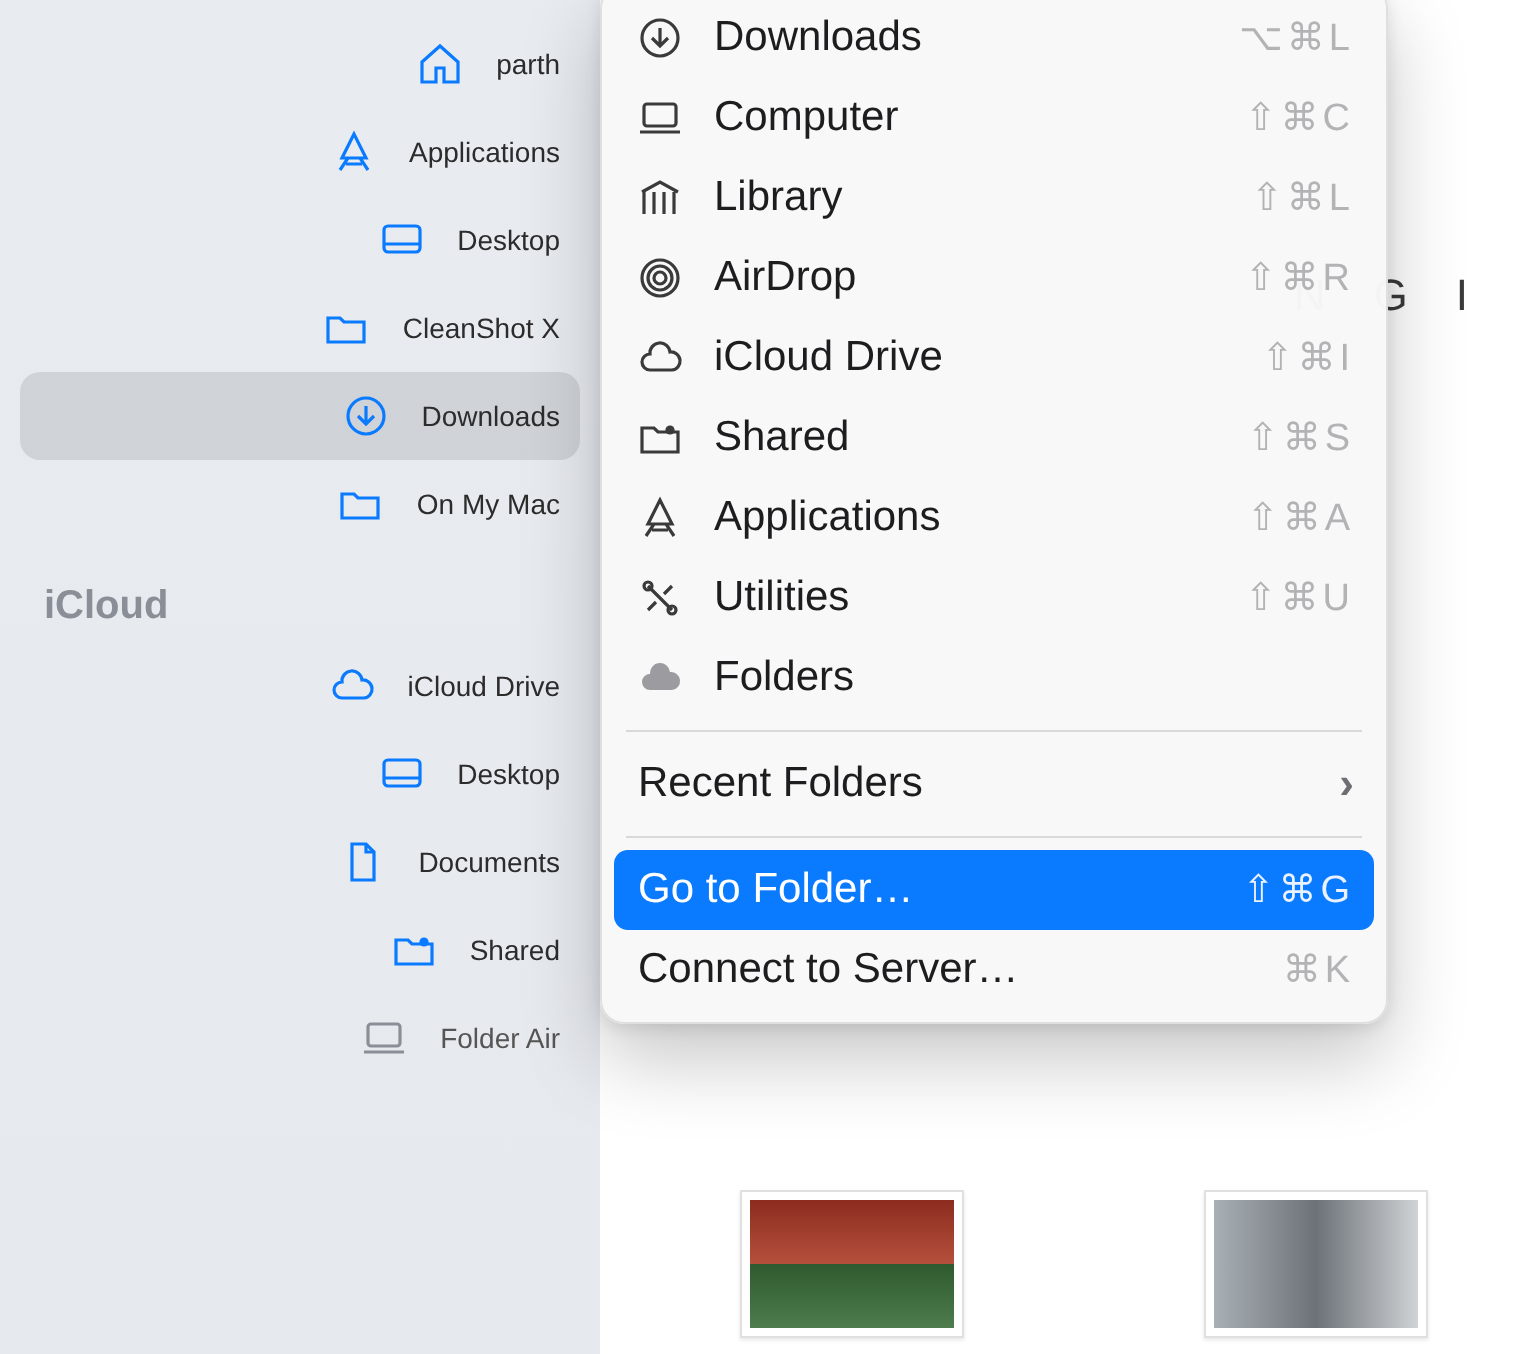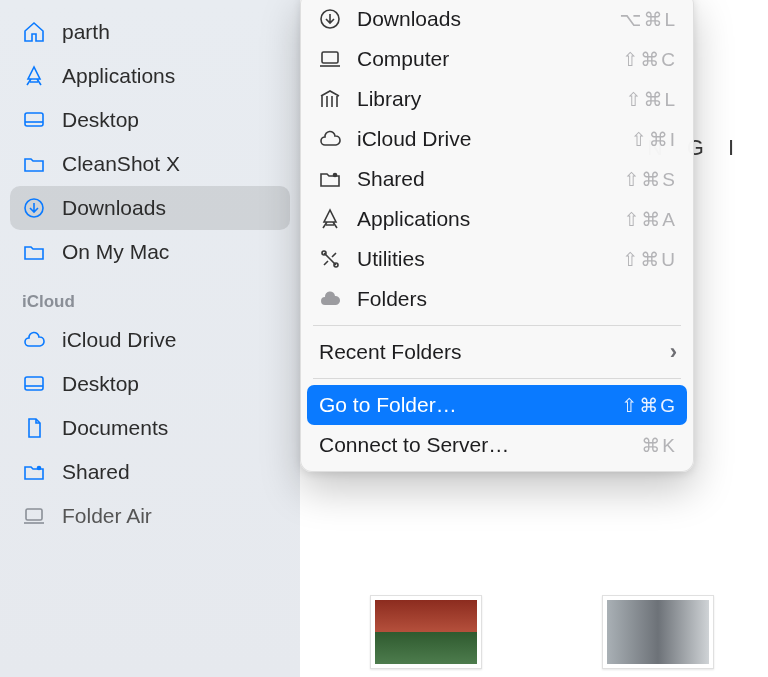--- a/index.html
+++ b/index.html
@@ -18,38 +18,39 @@
     width: 300px; height: 677px;
     background: linear-gradient(180deg, #e8ecf1 0%, #e6e9ee 100%);
     padding: 10px 10px 0 10px;
   }
   .side-item {
     display: flex;
     align-items: center;
     height: 44px;
     padding: 0 10px;
     border-radius: 10px;
-    font-size: 21px;
+    font-size: 14px;
     color: #2c2c2c;
     cursor: default;
+    justify-content: flex-end;
   }
   .side-item.selected {
     background: rgba(0,0,0,0.10);
   }
   .side-icon {
     width: 28px; height: 28px;
     display: inline-flex;
     align-items: center; justify-content: center;
     margin-right: 14px;
     color: #0a7aff;
     flex: 0 0 28px;
   }
   .side-icon svg { width: 24px; height: 24px; stroke: currentColor; fill: none; stroke-width: 1.6; }
   .side-heading {
-    font-size: 17px;
+    font-size: 20px;
     color: #8a8f97;
     font-weight: 600;
     padding: 18px 12px 6px 12px;
   }
 
   
   .content {
     position: absolute;
     left: 300px; top: 0; right: 0; bottom: 0;
     background: #ffffff;
@@ -290,20 +291,31 @@
   <div class="menu-row">
     <span class="menu-icon">
       <svg viewBox="0 0 24 24">
           <path d="M4 20 V9 M9 20 V9 M14 20 V9 M19 20 V9 M3 9 L12 4 L21 9"></path>
         </svg>
     </span>
     <span class="menu-label">Library</span>
     <span class="menu-shortcut">⇧⌘L</span>
   </div>
 
+  <div class="menu-row">
+    <span class="menu-icon">
+      <svg viewBox="0 0 24 24">
+          <circle cx="12" cy="12" r="3"></circle>
+          <circle cx="12" cy="12" r="6"></circle>
+          <circle cx="12" cy="12" r="9"></circle>
+        </svg>
+    </span>
+    <span class="menu-label">AirDrop</span>
+    <span class="menu-shortcut">⇧⌘R</span>
+  </div>
 
 
   <div class="menu-row">
     <span class="menu-icon">
       <svg viewBox="0 0 24 24">
           <path d="M7 18 A4 4 0 0 1 7 10 A5 5 0 0 1 17 9 A4 4 0 0 1 18 18 Z"></path>
         </svg>
     </span>
     <span class="menu-label">iCloud Drive</span>
     <span class="menu-shortcut">⇧⌘I</span>

